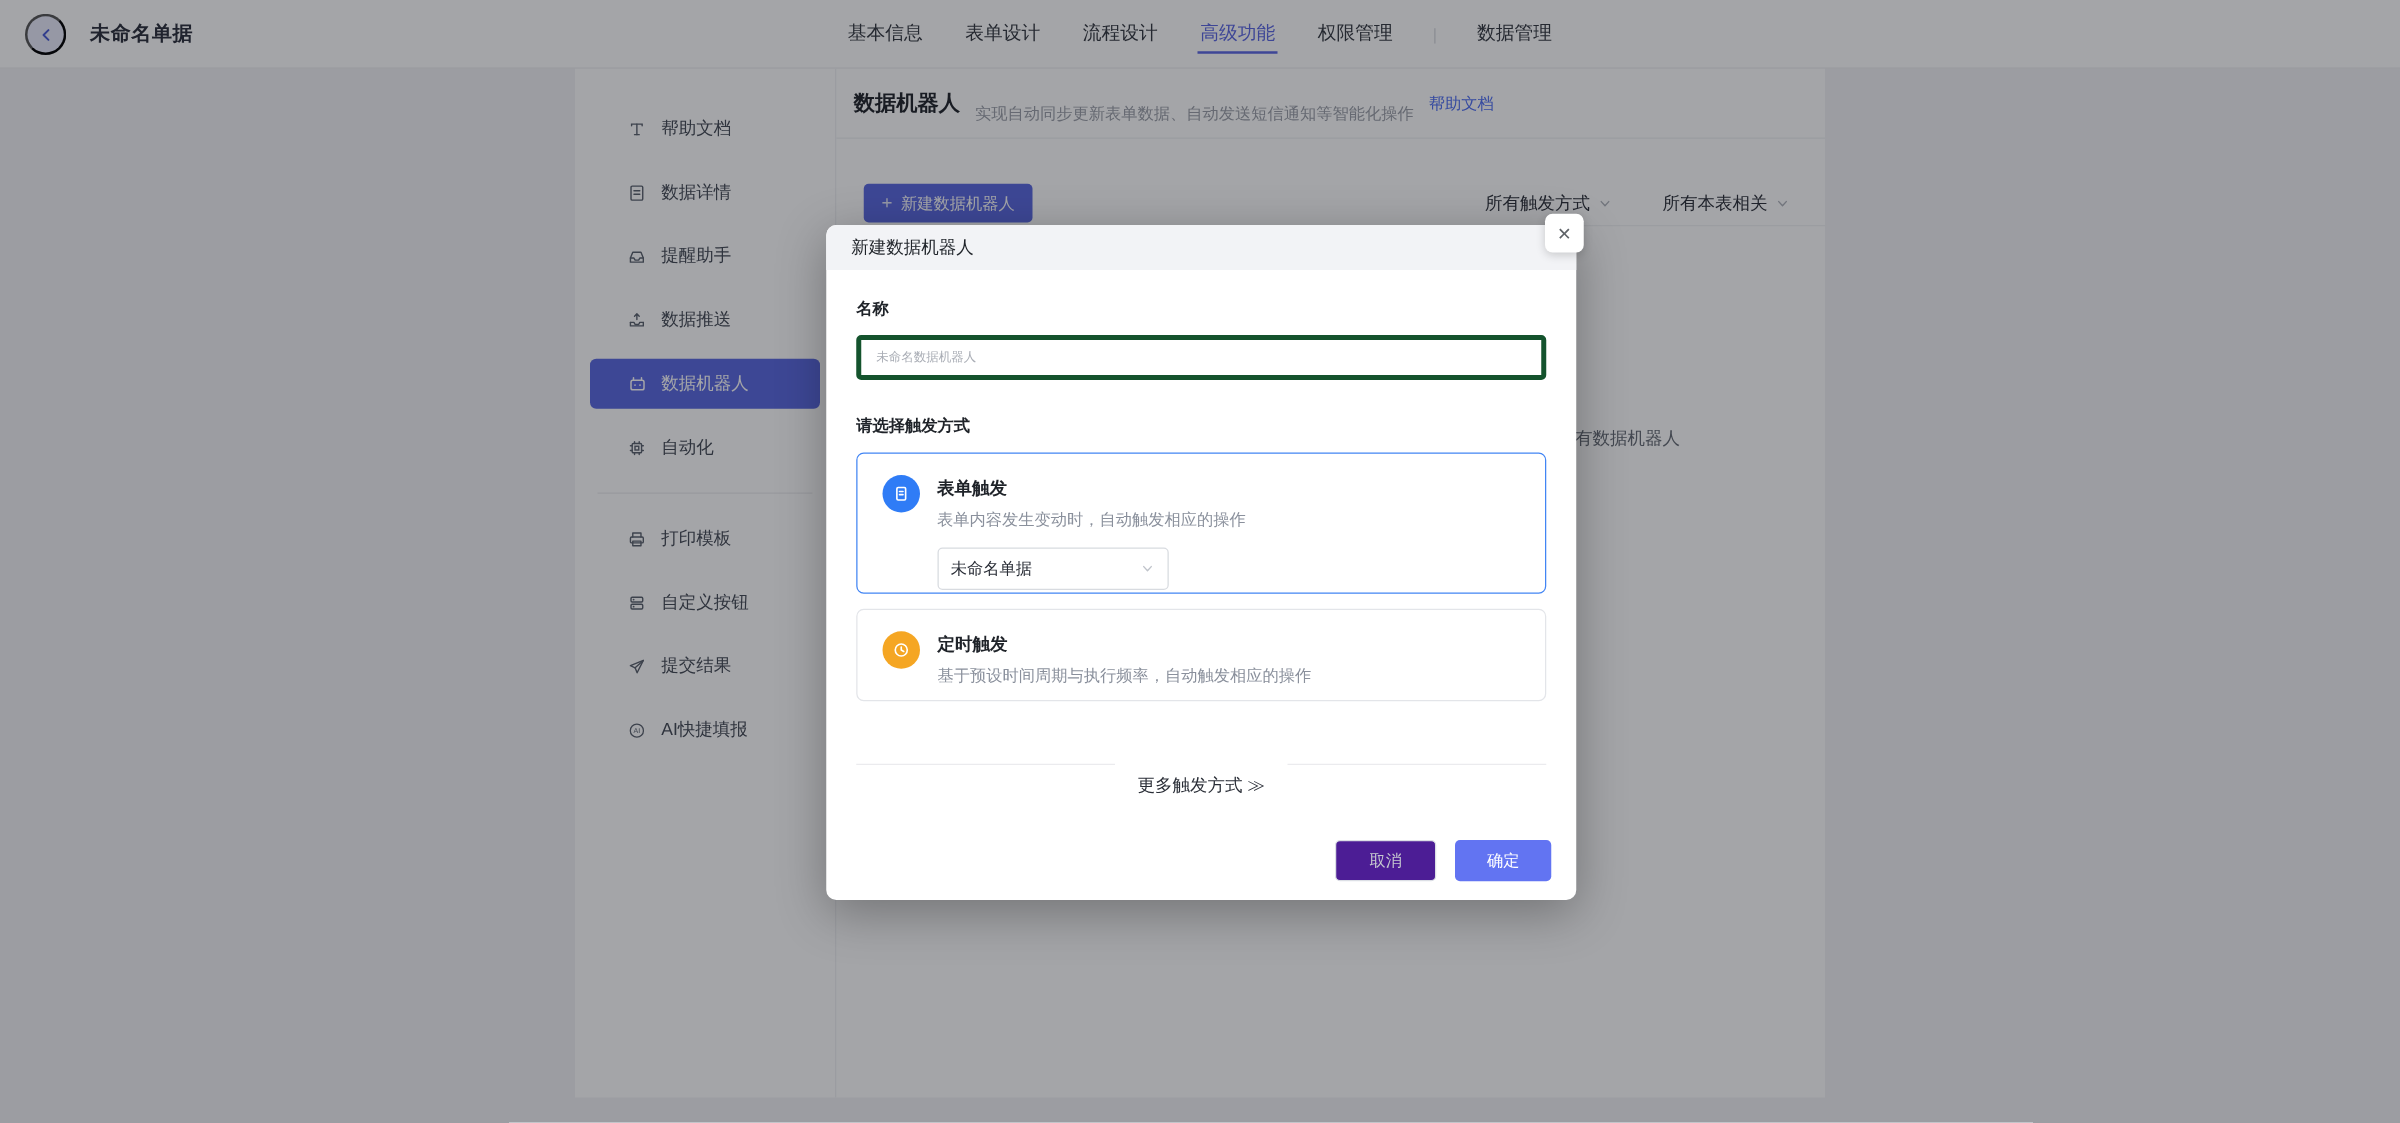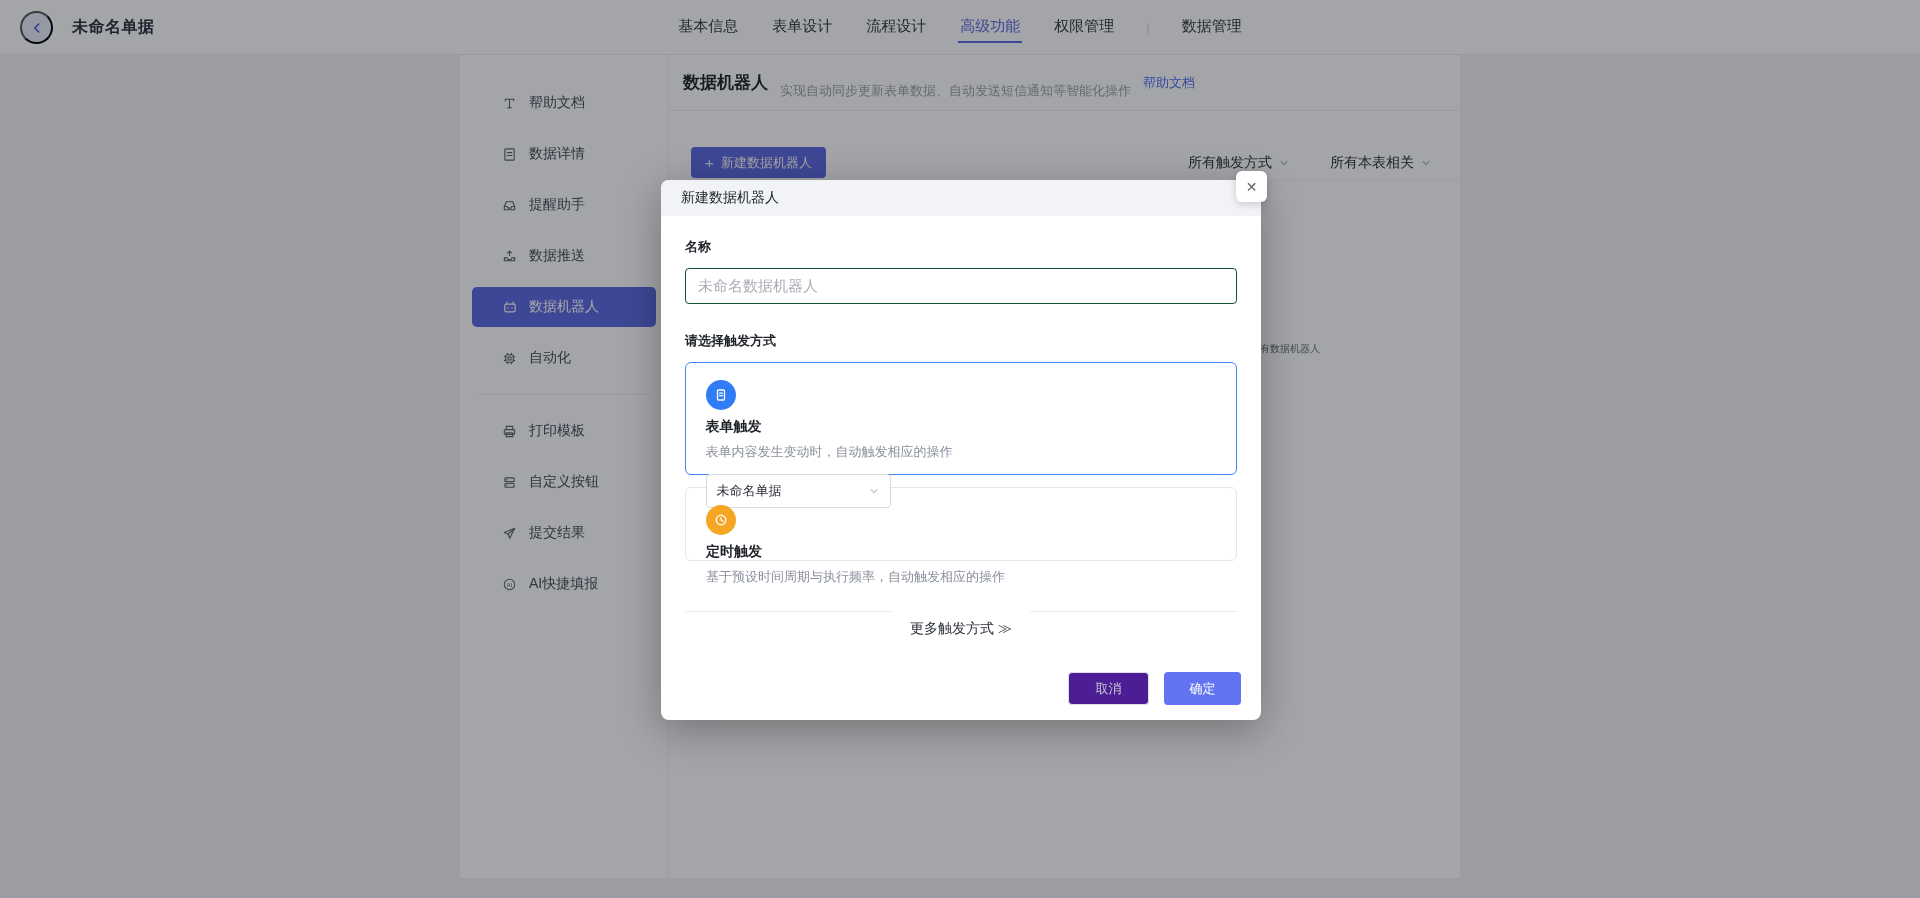--- a/index.html
+++ b/index.html
@@ -27,32 +27,32 @@
   .main { position:absolute; left:668px; top:55px; width:792px; height:823px; background:#fff; border-left:1px solid #f0f1f4; }
   .main-head { height:56px; border-bottom:1px solid #f0f1f4; display:flex; align-items:center; padding-left:14px; gap:12px; }
   .main-title { font-size:17px; font-weight:700; color:#1f2329; }
   .main-sub { font-size:13px; color:#9b9fa8;margin-top:16px; }
   .help-link { font-size:13px; color:#4e6ef2; cursor:pointer; }
   .toolbar-line { position:absolute; left:0; top:125px; width:792px; height:1px; background:#f1f2f4; }
   .new-btn { position:absolute; left:22px; top:92px; width:135px; height:31px; background:#5a68e0; border:none; border-radius:4px; color:#fff; font-size:13px; display:flex; align-items:center; justify-content:center; gap:7px; cursor:pointer; font-family:inherit; }
   .new-btn .plus { font-size:15px; color:rgba(255,255,255,0.85); line-height:1; }
   .filters { position:absolute; right:28px; top:92px; height:31px; display:flex; align-items:center; gap:40px; }
   .filter { display:flex; align-items:center; gap:6px; font-size:14px; color:#2a2e37; cursor:pointer; }
-  .empty-frag { position:absolute; left:591px; top:287px; font-size:10px; color:#646a73; white-space:nowrap; }
+  .empty-frag { position:absolute; left:591px; top:287px; font-size:14px; color:#646a73; white-space:nowrap; }
 
   
   .overlay { position:absolute; left:0; top:0; width:1920px; height:898px; background:rgba(16,18,26,0.38); z-index:50; }
   .modal { position:absolute; left:661px; top:180px; width:600px; height:540px; background:#fff; border-radius:8px; box-shadow:0 10px 40px rgba(0,0,0,0.3); z-index:100; }
   .modal-head { height:36px; background:#f2f3f6; border-radius:8px 8px 0 0; display:flex; align-items:center; padding-left:20px; font-size:14px; color:#1f2329; font-weight:500; }
   .modal-close { position:absolute; top:-9px; right:-6px; width:31px; height:31px; background:#fff; border:none; border-radius:6px; box-shadow:0 2px 8px rgba(0,0,0,0.18); display:flex; align-items:center; justify-content:center; cursor:pointer; color:#5f6368; font-size:14px; line-height:1; font-family:inherit; }
   .modal-body { padding:0 24px; }
   .field-label { margin-top:22px; font-size:13px; font-weight:700; color:#1f2329; }
-  .name-input { margin-top:12px; width:100%; height:36px; border:1px solid #14532d; border-radius:4px; padding:0 12px; font-size:15px; color:#a9adb5; font-family:inherit; outline:none; background:#fff; }
+  .name-input { margin-top:12px; width:100%; height:36px; border:4px solid #14532d; border-radius:4px; padding:0 12px; font-size:10px; color:#a9adb5; font-family:inherit; outline:none; background:#fff; }
   .trigger-label { margin-top:28px; font-size:13px; font-weight:700; color:#1f2329; }
-  .opt-card { margin-top:12px; border:1px solid #e3e5e9; border-radius:6px; padding:15px 20px; display:flex; gap:4px; cursor:pointer; background:#fff;flex-direction:column; }
+  .opt-card { margin-top:12px; border:1px solid #e3e5e9; border-radius:6px; padding:15px 20px; display:flex; gap:14px; cursor:pointer; background:#fff; }
   .opt-card.selected { border:1.5px solid #4285f4; padding:14.5px 19.5px; }
   .opt-icon { width:30px; height:30px; border-radius:50%; display:flex; align-items:center; justify-content:center; flex:0 0 auto; margin-top:2px; }
   .opt-icon.form { background:#2f7cf6; }
   .opt-icon.clock { background:#f5a623; }
   .opt-title { font-size:14px; font-weight:600; color:#1f2329; padding-top:4px; }
   .opt-desc { margin-top:7px; font-size:13px; color:#8a909c; }
   .opt-select { margin-top:13px; width:185px; height:34px; border:1px solid #d8dbe0; border-radius:4px; display:flex; align-items:center; justify-content:space-between; padding:0 10px; font-size:13px; color:#2a2e37; cursor:pointer; background:#fff; }
   .card-form { height:113px; }
   .card-timer { height:74px; }
   .more-row { margin-top:23px; display:flex; align-items:center; gap:18px; }

